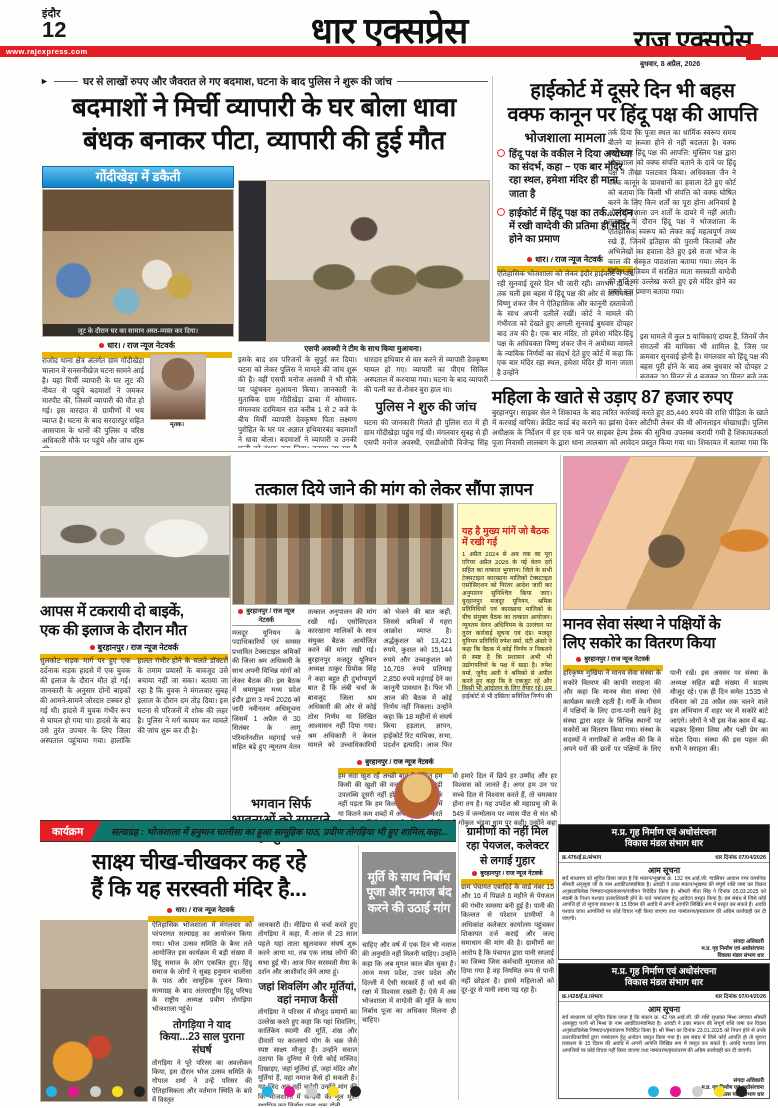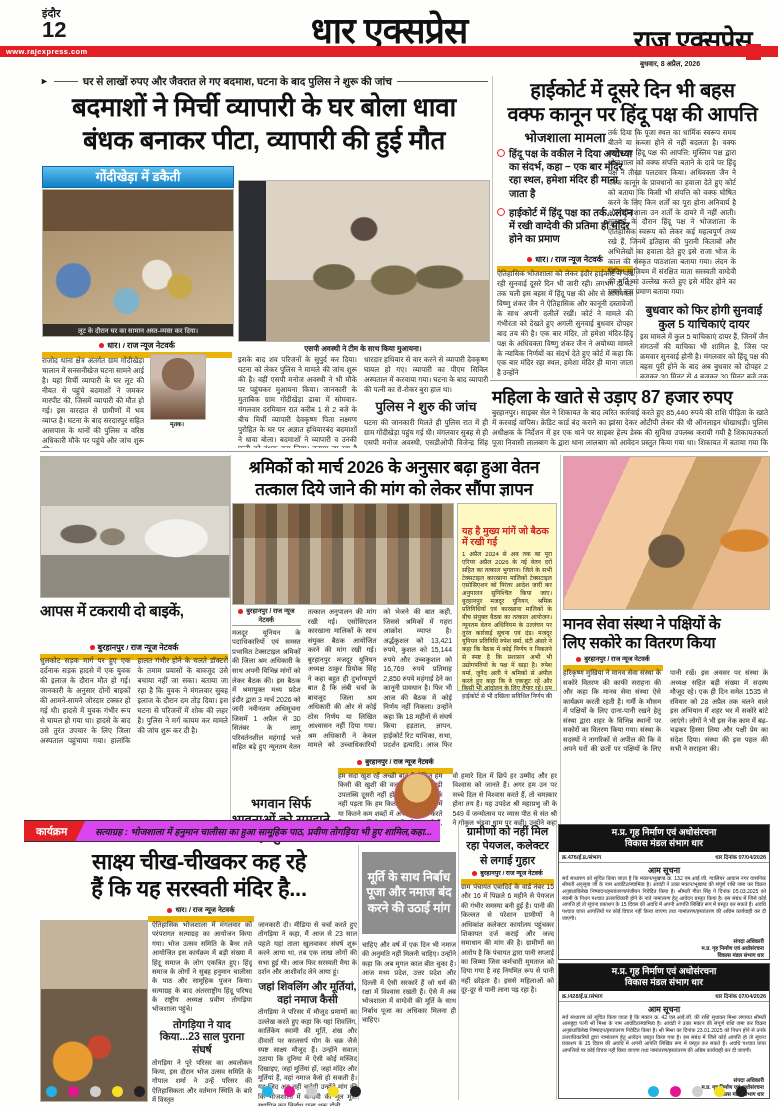--- a/index.html
+++ b/index.html
@@ -120,22 +120,22 @@
     background:
       radial-gradient(ellipse at 50% 62%, #6e5a43 0 12%, transparent 13%),
       radial-gradient(ellipse at 88% 55%, #d8862f 0 9%, transparent 10%),
       linear-gradient(115deg,#e89bb0 0 24%,#f3c9a0 24% 48%,#caa06a 48% 72%,#e7b98a 72%);}
   #sk-h1{left:563px;top:612px;width:205px;font-size:15.5px;}
   #sk-h2{left:563px;top:631px;width:205px;font-size:15.5px;}
   #sk-by{left:563px;top:654px;width:100px;font-size:6.5px;}
   #sk-body{left:563px;top:668px;width:205px;height:166px;column-count:2;column-gap:9px;font-size:6.9px;}
 
   
-  #strip{left:24px;top:820px;width:416px;height:20px;border-top:1.5px solid #333;border-bottom:1.5px solid #333;
-         display:flex;align-items:stretch;background:#d946ef;}
+  #strip{left:40px;top:820px;width:416px;height:20px;border-top:1.5px solid #333;border-bottom:1.5px solid #333;
+         display:flex;align-items:stretch;background:#0f766e;}
   #strip-label{background:#e31e24;color:#fff;font-weight:800;font-size:10.5px;display:flex;align-items:center;
                padding:0 18px 0 12px;clip-path:polygon(0 0,100% 0,calc(100% - 10px) 100%,0 100%);}
   #strip-text{font-size:9.3px;font-weight:bold;font-style:italic;display:flex;align-items:center;
               padding-left:10px;white-space:nowrap;overflow:hidden;}
 
   
   #sx-h1{left:40px;top:845px;width:318px;font-size:22px;}
   #sx-h2{left:40px;top:872px;width:318px;font-size:22px;}
   #sx-by{left:148px;top:905px;width:106px;font-size:7px;}
   #ph-bhoj{left:40px;top:920px;width:106px;height:180px;
@@ -228,41 +228,37 @@
       <span class="ring"></span>
       <span>हाईकोर्ट में हिंदू पक्ष का तर्क...लंदन में रखी वाग्देवी की प्रतिमा ही मंदिर होने का प्रमाण</span>
     </div>
   </div>
   <div class="abs by" id="hc-byline">
     <span class="dot-red"></span><span>धार। / राज न्यूज नेटवर्क</span>
   </div>
   <div class="abs body-txt" id="hc-bodyL">ऐतिहासिक भोजशाला को लेकर इंदौर हाईकोर्ट में चल रही सुनवाई दूसरे दिन भी जारी रही। लगभग दो घंटे तक चली इस बहस में हिंदू पक्ष की ओर से अधिवक्ता विष्णु शंकर जैन ने ऐतिहासिक और कानूनी दस्तावेजों के साथ अपनी दलीलें रखीं। कोर्ट ने मामले की गंभीरता को देखते हुए अगली सुनवाई बुधवार दोपहर बाद तय की है। एक बार मंदिर, तो हमेशा मंदिर-हिंदू पक्ष के अधिवक्ता विष्णु शंकर जैन ने अयोध्या मामले के न्यायिक निर्णयों का संदर्भ देते हुए कोर्ट में कहा कि एक बार मंदिर रहा स्थल, हमेशा मंदिर ही माना जाता है उन्होंने</div>
   <div class="vr" style="left:636px;top:128px;height:250px;"></div>
   <div class="abs body-txt" id="hc-bodyR">तर्क दिया कि पूजा स्थल का धार्मिक स्वरूप समय बीतने या कब्जा होने से नहीं बदलता है। वक्फ कानून पर हिंदू पक्ष की आपत्ति: मुस्लिम पक्ष द्वारा भोजशाला को वक्फ संपत्ति बताने के दावे पर हिंदू पक्ष ने तीखा पलटवार किया। अधिवक्ता जैन ने वक्फ कानून के प्रावधानों का हवाला देते हुए कोर्ट को बताया कि किसी भी संपत्ति को वक्फ घोषित करने के लिए किन शर्तों का पूरा होना अनिवार्य है और भोजशाला उन शर्तों के दायरे में नहीं आती। सुनवाई के दौरान हिंदू पक्ष ने भोजशाला के ऐतिहासिक स्वरूप को लेकर कई महत्वपूर्ण तथ्य रखे हैं, जिनमें इतिहास की पुरानी किताबों और अभिलेखों का हवाला देते हुए इसे राजा भोज के काल की संस्कृत पाठशाला बताया गया। लंदन के ब्रिटिश म्यूजियम में संरक्षित माता सरस्वती वाग्देवी की मूर्ति का उल्लेख करते हुए इसे मंदिर होने का सबसे बड़ा प्रमाण बताया गया।</div>
-  <div class="abs" id="hc-subbox">
-    <div>बुधवार को फिर होगी सुनवाई</div>
-    <div>कुल 5 याचिकाएं दायर</div>
-  </div>
   <div class="abs body-txt" id="hc-bodysub">इस मामले में कुल 5 याचिकाएं दायर हैं, जिनमें जैन संगठनों की याचिका भी शामिल है, जिस पर क्रमवार सुनवाई होनी है। मंगलवार को हिंदू पक्ष की बहस पूरी होने के बाद अब बुधवार को दोपहर 2 बजकर 30 मिनट से 4 बजकर 30 मिनट बजे तक विशेष सत्र में इस मामले की आगे की सुनवाई होगी।</div>
 
   <div class="hr" style="left:490px;top:380px;width:278px;"></div>
   <div class="abs hl nw" id="mah-h">महिला के खाते से उड़ाए 87 हजार रुपए</div>
   <div class="abs body-txt" id="mah-body">बुरहानपुर। साइबर सेल ने शिकायत के बाद त्वरित कार्रवाई करते हुए 85,440 रुपये की राशि पीड़िता के खाते में करवाई वापिस। क्रेडिट कार्ड बंद कराने का झांसा देकर ओटीपी लेकर की थी ऑनलाइन धोखाधड़ी। पुलिस अधीक्षक के निर्देशन में हर एक थाने पर साइबर हेल्प डेस्क की सुविधा उपलब्ध करायी गयी है शिकायतकर्ता पूजा निवासी लालबाग के द्वारा थाना लालबाग को आवेदन प्रस्तुत किया गया था। शिकायत में बताया गया कि उसे क्रेडिट कार्ड बंद कराने का झांसा देकर अज्ञात फ्रॉडस्टर द्वारा ओटीपी प्राप्त कर फ्रॉड किया गया।</div>
 
   <div class="hr" style="left:40px;top:451px;width:728px;"></div>
 
   <div class="photo" id="ph-accident"></div>
   <div class="abs hl nw" id="bk-h1">आपस में टकरायी दो बाइकें,</div>
+  <div class="abs hl nw" id="bk-h2">एक की इलाज के दौरान मौत</div>
   <div class="abs by" id="bk-by">
     <span class="dot-red"></span><span>बुरहानपुर / राज न्यूज नेटवर्क</span>
   </div>
   <div class="abs body-txt" id="bk-body">धुलकोट सड़क मार्ग पर हुए एक दर्दनाक सड़क हादसे में एक युवक की इलाज के दौरान मौत हो गई। जानकारी के अनुसार दोनों बाइकों की आमने-सामने जोरदार टक्कर हो गई थी। हादसे में युवक गंभीर रूप से घायल हो गया था। हादसे के बाद उसे तुरंत उपचार के लिए जिला अस्पताल पहुंचाया गया। हालांकि हालत गंभीर होने के चलते डॉक्टरों के तमाम प्रयासों के बावजूद उसे बचाया नहीं जा सका। बताया जा रहा है कि युवक ने मंगलवार सुबह इलाज के दौरान दम तोड़ दिया। इस घटना से परिजनों में शोक की लहर है। पुलिस ने मर्ग कायम कर मामले की जांच शुरू कर दी है।</div>
   <div class="vr" style="left:230px;top:455px;height:380px;"></div>
 
-  <div class="abs hl c nw" id="wk-h1">श्रमिकों को मार्च 2026 के अनुसार बढ़ा हुआ वेतन</div>
   <div class="abs hl c nw" id="wk-h2">तत्काल दिये जाने की मांग को लेकर सौंपा ज्ञापन</div>
   <div class="photo" id="ph-workers"></div>
   <div class="abs" id="wk-box">
     <div id="wk-box-title">यह है मुख्य मांगें जो बैठक में रखी गईं</div>
     <div id="wk-box-body">1 अप्रैल 2024 से अब तक का पूरा एरियर अप्रैल 2026 के नई वेतन दरों सहित का तत्काल भुगतान। जिले के सभी टेक्सटाइल कारखाना मालिकों टेक्सटाइल एसोसिएशन को निरंतर आदेश जारी कर अनुपालन सुनिश्चित किया जाए। बुरहानपुर मजदूर यूनियन, श्रमिक प्रतिनिधियों एवं कारखाना मालिकों के बीच संयुक्त बैठक का तत्काल आयोजन। न्यूनतम वेतन अधिनियम के उल्लंघन पर तुरंत कार्रवाई सूचना एवं दंड। मजदूर यूनियन प्रतिनिधि रुपेश वर्मा, बंटी अंबारे ने कहा कि बैठक में कोई निर्णय न निकलने से स्पष्ट है कि प्रशासन अभी भी उद्योगपतियों के पक्ष में खड़ा है। रुपेश वर्मा, जुनैद अली ने श्रमिकों से अपील करते हुए कहा कि वे एकजुट रहें और किसी भी आंदोलन के लिए तैयार रहें। हम हाईकोर्ट से भी दखिला सविधित निर्णय की मांग करते रहेंगे।</div>
   </div>
   <div class="abs body-txt" id="wk-body">
     <div id="wk-by">
       <span class="dot-red"></span><span>बुरहानपुर / राज न्यूज नेटवर्क</span>
     </div>

